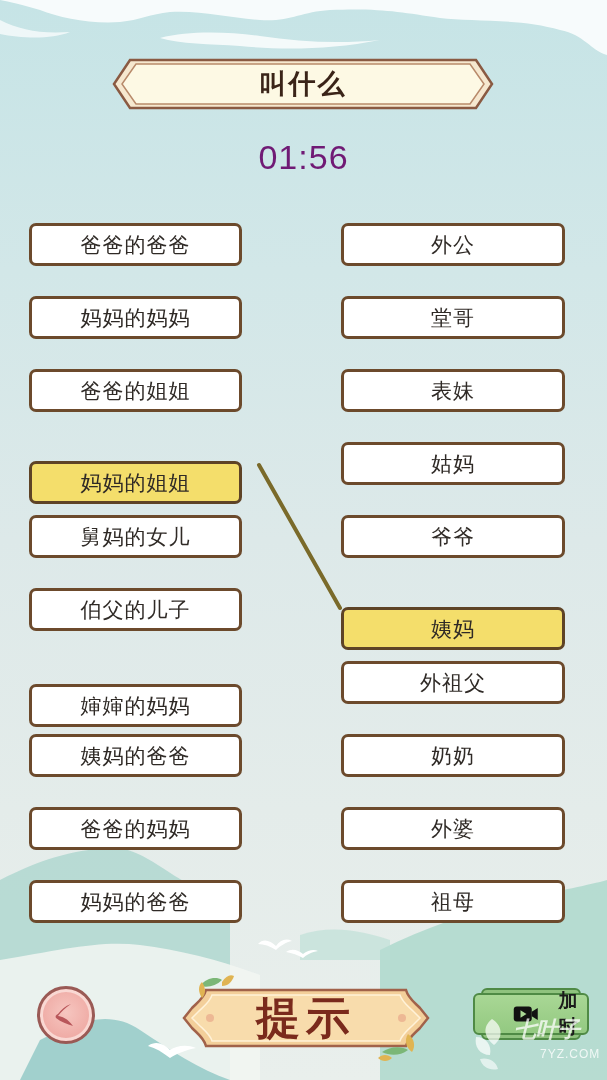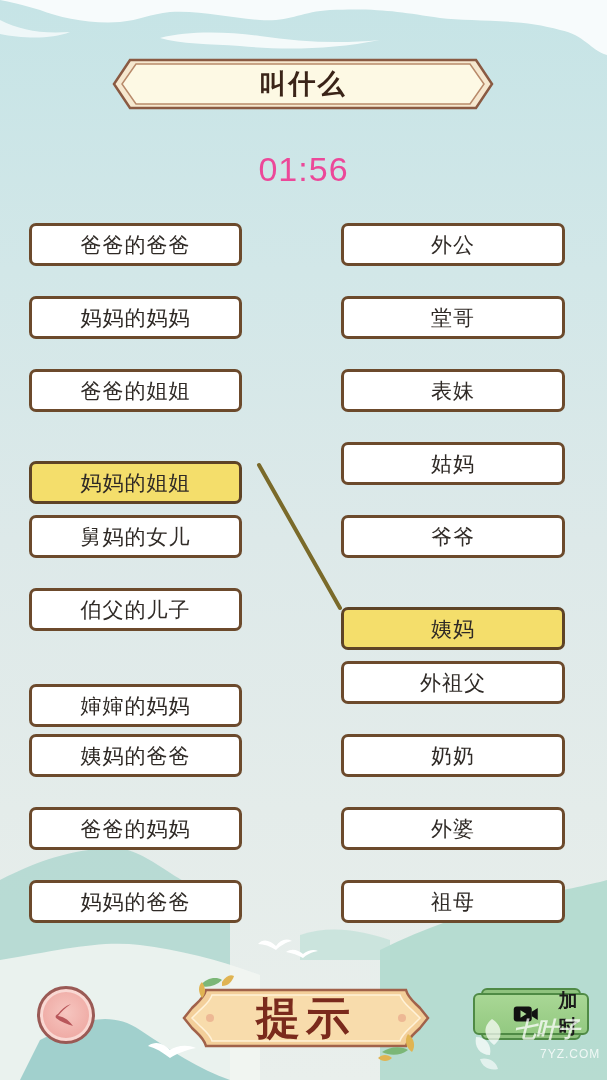--- a/index.html
+++ b/index.html
@@ -16,21 +16,21 @@
   }
   .title-banner svg { position: absolute; left: 0; top: 0; }
   .title-text {
     position: absolute; left: 0; top: 0; width: 100%; height: 100%;
     display: flex; align-items: center; justify-content: center;
     font-size: 27px; font-weight: bold; color: #3a2418; letter-spacing: 2px;
   }
   .timer {
     position: absolute; left: 0; top: 138px; width: 607px; text-align: center;
     font-family: "Liberation Sans", sans-serif;
-    font-size: 34px; color: #ec4899; letter-spacing: 1px; margin-top: 12px;
+    font-size: 34px; color: #701a75; letter-spacing: 1px;
   }
 
   .card {
     position: absolute; height: 43px;
     background: #ffffff;
     border: 3px solid #6c4a2c;
     border-radius: 7px;
     display: flex; align-items: center; justify-content: center;
     font-size: 21px; color: #2f2a26; letter-spacing: 1px;
     cursor: pointer;

